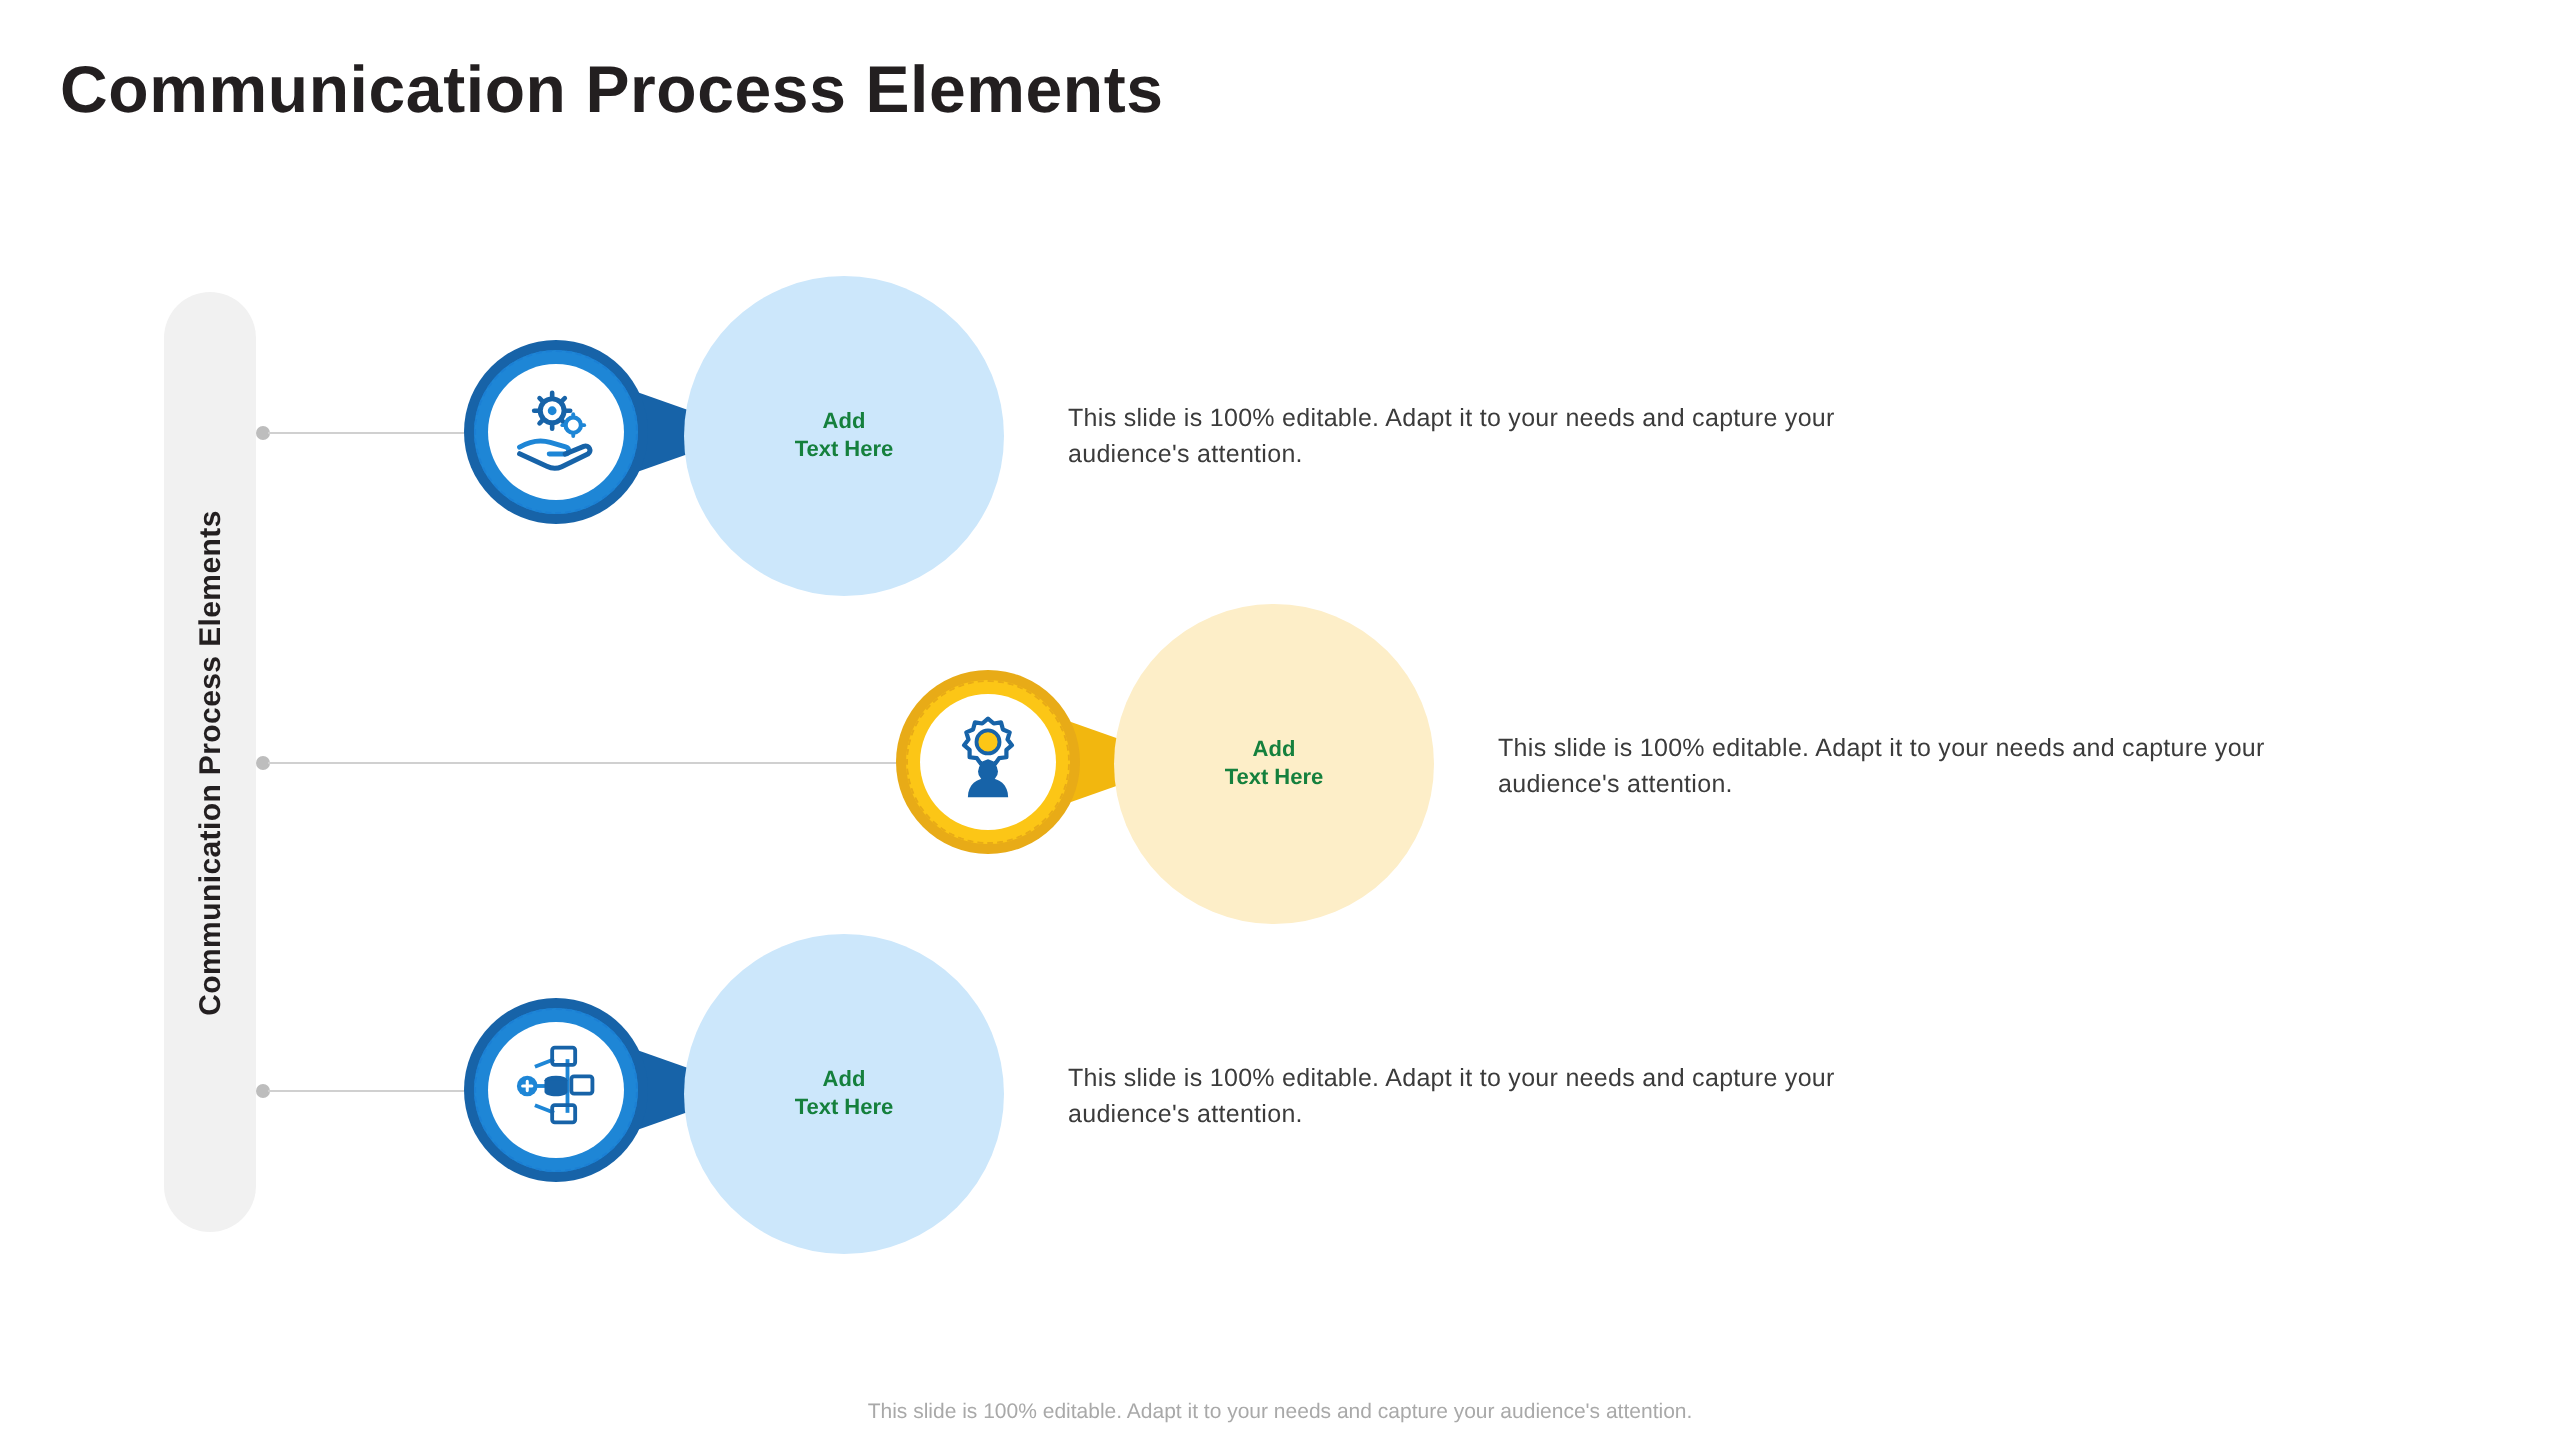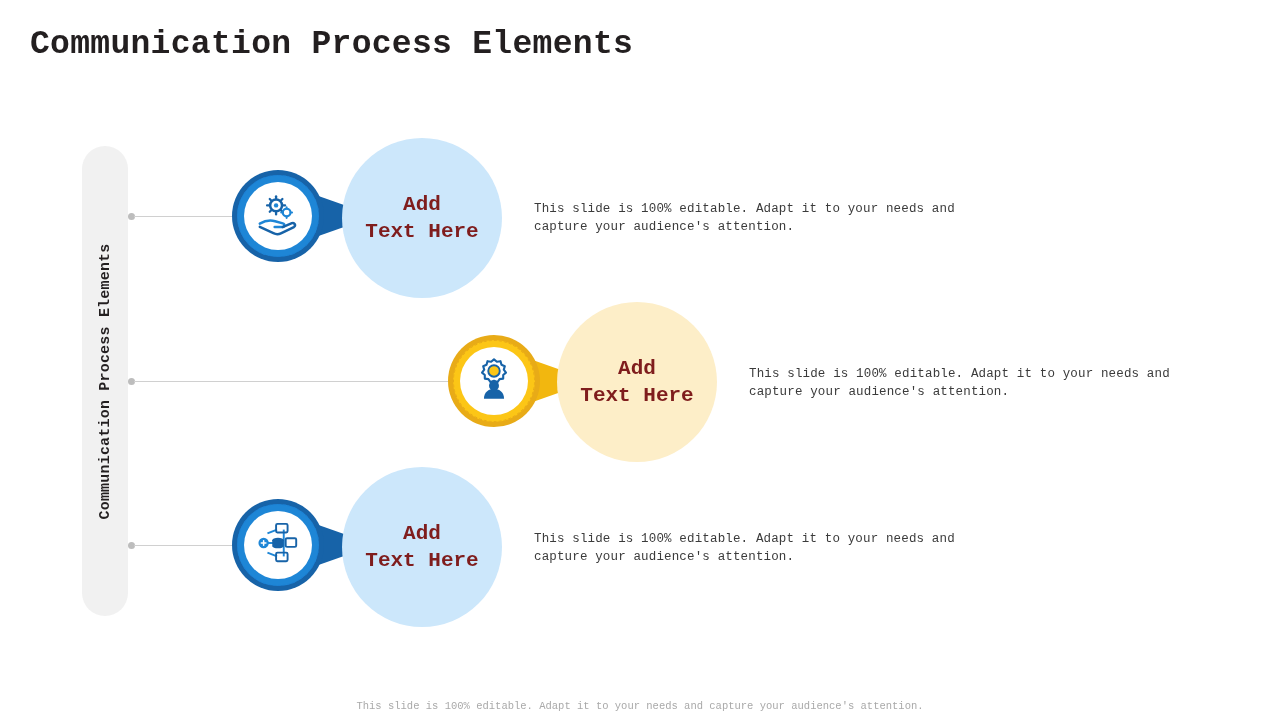--- a/index.html
+++ b/index.html
@@ -12,21 +12,20 @@
     background: #ffffff;
     font-family: "Liberation Sans", sans-serif;
     overflow: hidden;
     position: relative;
   }
 
   .slide {
     position: relative;
     width: 1280px;
     height: 720px;
-    font-family: Liberation Mono, monospace;
   }
 
   .slide-title {
     position: absolute;
     left: 30px;
     top: 26px;
     font-size: 33px;
     font-weight: bold;
     color: #231f20;
     letter-spacing: 0.3px;
@@ -78,23 +77,23 @@
   
   .big-circle {
     position: absolute;
     border-radius: 50%;
     display: flex;
     align-items: center;
     justify-content: center;
     text-align: center;
   }
   .big-circle .bc-text {
-    font-size: 21px;
+    font-size: 11px;
     font-weight: bold;
-    color: #7f1d1d;
+    color: #15803d;
     line-height: 1.3;
   }
 
   
   .badge {
     position: absolute;
     width: 92px;
     height: 92px;
   }
   .badge .ring-outer {

